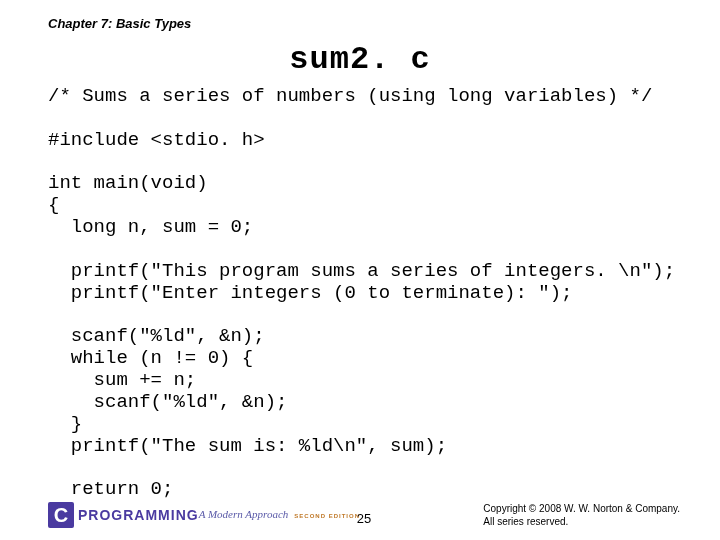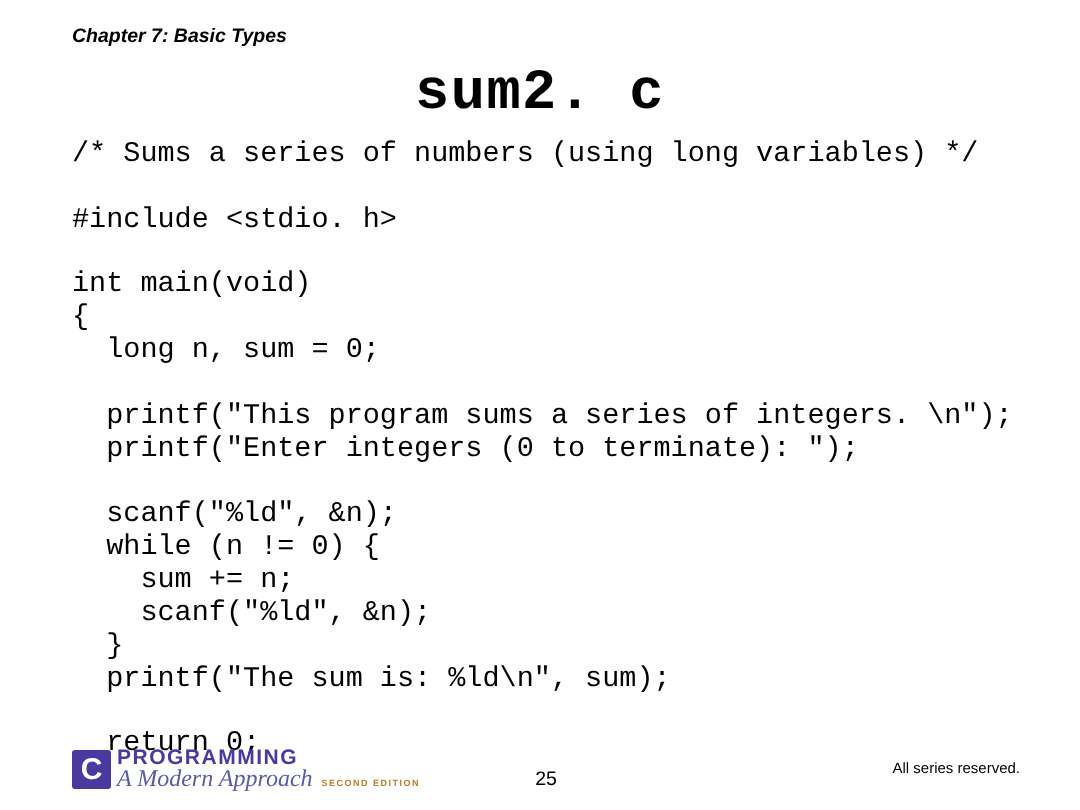--- a/index.html
+++ b/index.html
@@ -17,21 +17,21 @@
   .chapter-header {
     font-style: italic;
     font-weight: bold;
     font-size: 13px;
     color: #000;
     margin-bottom: 8px;
   }
   .title {
     text-align: center;
     font-family: "Courier New", Courier, monospace;
-    font-size: 38px;
+    font-size: 32px;
     font-weight: bold;
     color: #000;
     margin: 10px 0 8px 0;
     letter-spacing: 1px;
   }
   .code {
     font-family: "Courier New", Courier, monospace;
     font-size: 19px;
     line-height: 1.15;
     color: #000;
@@ -58,41 +58,41 @@
     color: #fff;
     font-weight: bold;
     font-size: 20px;
     text-align: center;
     line-height: 26px;
     font-family: Arial, sans-serif;
     border-radius: 2px;
   }
   .logo-text {
     display: flex;
-    flex-direction: column;
+    flex-direction: row;
     line-height: 1;
   }
   .logo-main {
     display: inline-block;
     font-family: Arial, sans-serif;
     font-weight: bold;
     font-size: 14px;
     color: #4a3aa0;
     letter-spacing: 1px;
   }
   .logo-sub {
     display: flex;
     align-items: baseline;
     gap: 6px;
     margin-top: 1px;
   }
   .logo-approach {
     font-family: Georgia, serif;
     font-style: italic;
-    font-size: 16px;
+    font-size: 11px;
     color: #5a5aa8;
   }
   .logo-edition {
     font-size: 6px;
     letter-spacing: 1px;
     color: #c07a2a;
     font-weight: bold;
   }
   .page-num {
     font-size: 13px;
@@ -144,15 +144,16 @@
     <div class="logo-text">
       <span class="logo-main">PROGRAMMING</span>
       <span class="logo-sub">
         <span class="logo-approach">A Modern Approach</span>
         <span class="logo-edition">SECOND EDITION</span>
       </span>
     </div>
   </div>
   <div class="page-num">25</div>
   <div class="copyright">
+    <div>Copyright © 2008 W. W. Norton &amp; Company.</div>
     <div>All series reserved.</div>
   </div>
 </div>
 
 </body></html>

